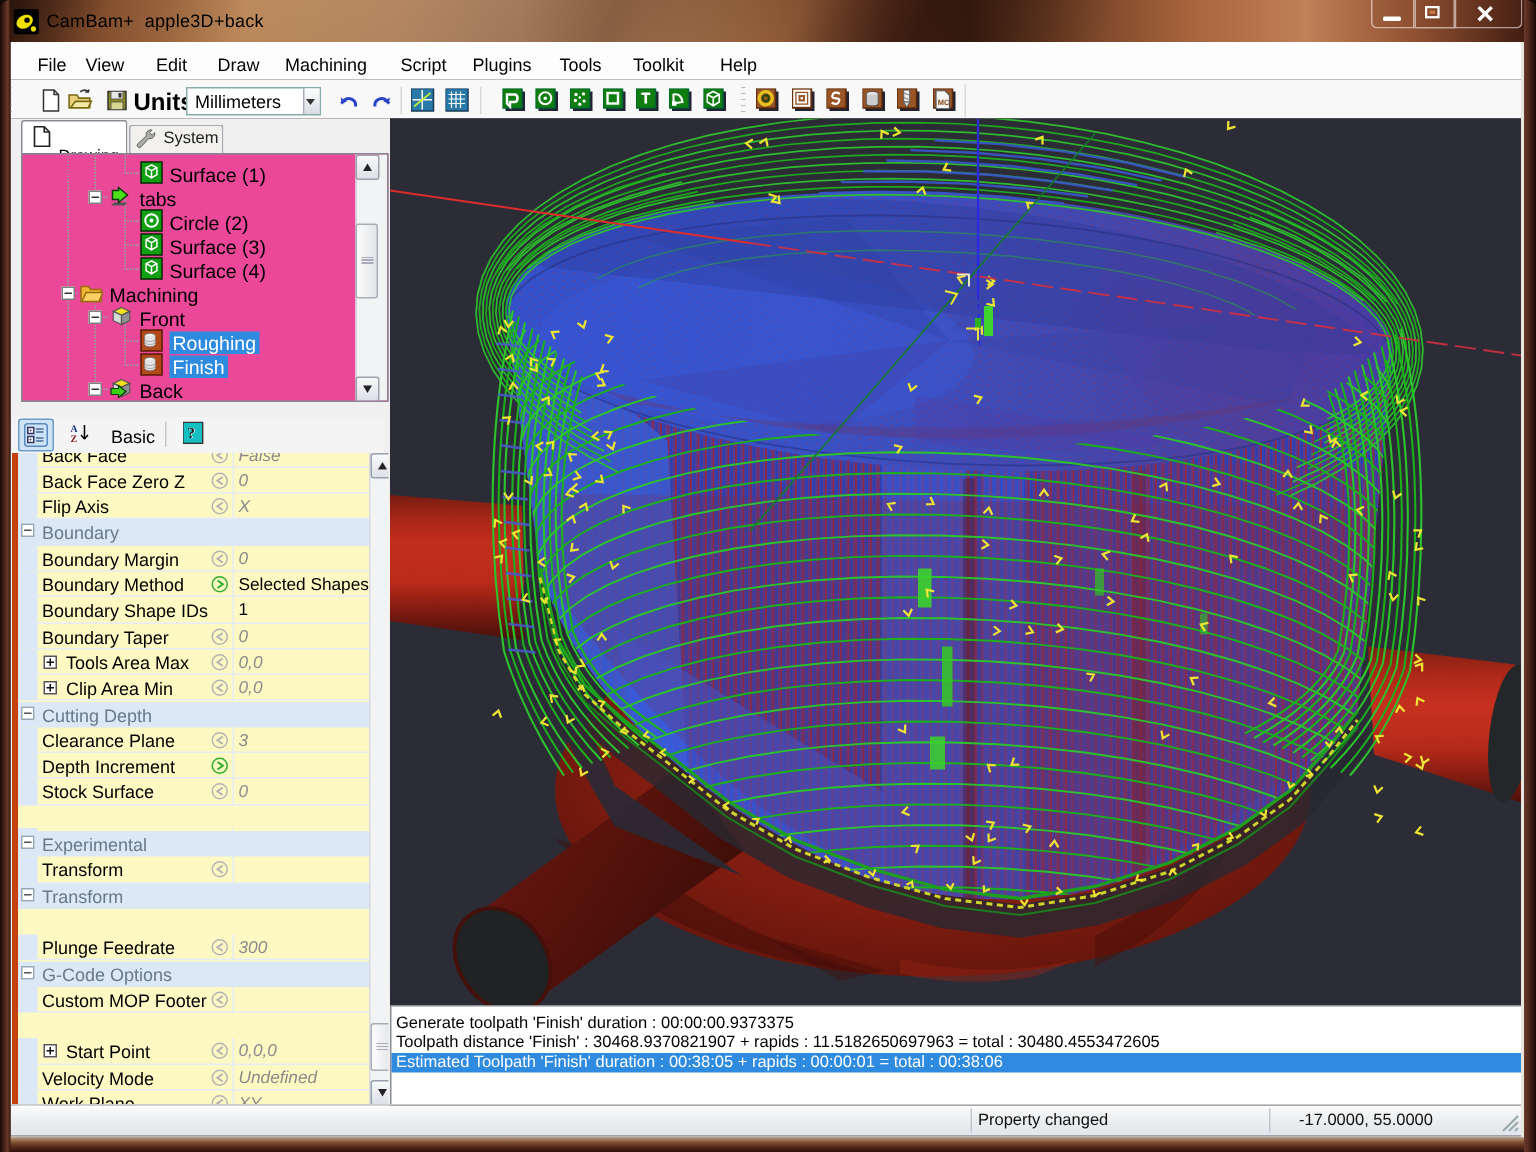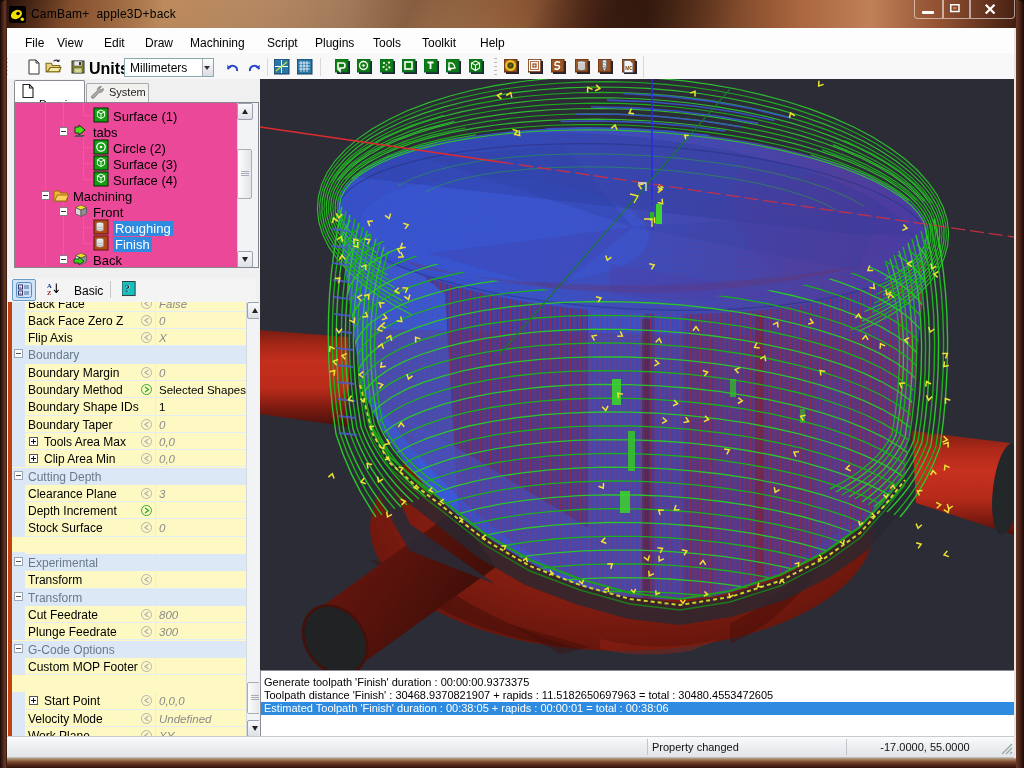--- a/index.html
+++ b/index.html
@@ -563,31 +563,20 @@
         <svg class="picon" style="border:none" width="11" height="11">
           <path d="M7.5,3 L4,5.5 L7.5,8" stroke="#b4b4b4" stroke-width="1.4" fill="none"></path>
         </svg>
 <div class="pval ital"></div>
 </div>
 <div class="prow pcat" style="top:286.6px;width:234px">
         <div style="position:absolute;left:2px;top:3px;width:9px;height:9px;border:1px solid #98a8b8;background:#fff"></div>
         <div style="position:absolute;left:4px;top:7px;width:5px;height:1px;background:#555"></div>
         <div class="pname" style="color:#68798a">Transform</div>
       </div>
-<div class="prow" style="top:303.9px">
-<div class="pstrip"></div>
-        <div class="pline"></div>
-        <div class="pvline"></div>
-<div class="pname" style="left:16px">Cut Feedrate</div>
-<div class="picon" style="border:1.4px solid #b4b4b4"></div>
-        <svg class="picon" style="border:none" width="11" height="11">
-          <path d="M7.5,3 L4,5.5 L7.5,8" stroke="#b4b4b4" stroke-width="1.4" fill="none"></path>
-        </svg>
-<div class="pval ital">800</div>
-</div>
 <div class="prow" style="top:321.2px">
 <div class="pstrip"></div>
         <div class="pline"></div>
         <div class="pvline"></div>
 <div class="pname" style="left:16px">Plunge Feedrate</div>
 <div class="picon" style="border:1.4px solid #b4b4b4"></div>
         <svg class="picon" style="border:none" width="11" height="11">
           <path d="M7.5,3 L4,5.5 L7.5,8" stroke="#b4b4b4" stroke-width="1.4" fill="none"></path>
         </svg>
 <div class="pval ital">300</div>
@@ -1039,21 +1028,21 @@
 </div>
 <div id="logarea">
 <div class="logline" style="top:5px">Generate toolpath 'Finish' duration : 00:00:00.9373375</div>
 <div class="logline" style="top:18px">Toolpath distance 'Finish' : 30468.9370821907 + rapids : 11.5182650697963 = total : 30480.4553472605</div>
 <div class="logline" style="top:31px;left:0;width:753px;height:13px;background:#2e8be0;color:#fff;padding-left:3px">Estimated Toolpath 'Finish' duration : 00:38:05 + rapids : 00:00:01 = total : 00:38:06</div>
 </div>
 <div id="statusbar"></div>
 <div style="position:absolute;left:647px;top:739px;width:1px;height:16px;background:#c0c4cc"></div>
 <div style="position:absolute;left:846px;top:739px;width:1px;height:16px;background:#c0c4cc"></div>
 <div style="position:absolute;left:652px;top:741px;font-size:11px;color:#111">Property changed</div>
-<div style="position:absolute;left:848px;top:741px;width:154px;font-size:11px;color:#111;text-align:center">-17.0000, 55.0000</div>
+<div style="position:absolute;left:866px;top:741px;width:154px;font-size:11px;color:#111;text-align:left">-17.0000, 55.0000</div>
 <svg style="position:absolute;left:1000px;top:742px" width="13" height="13">
       <g stroke="#9aa" stroke-width="1.5">
         <line x1="12" y1="2" x2="2" y2="12"></line>
         <line x1="12" y1="6" x2="6" y2="12"></line>
         <line x1="12" y1="10" x2="10" y2="12"></line>
       </g>
     </svg>
 <div id="botborder"></div>
 <div id="lborder"></div>
 <div id="rline"></div>

